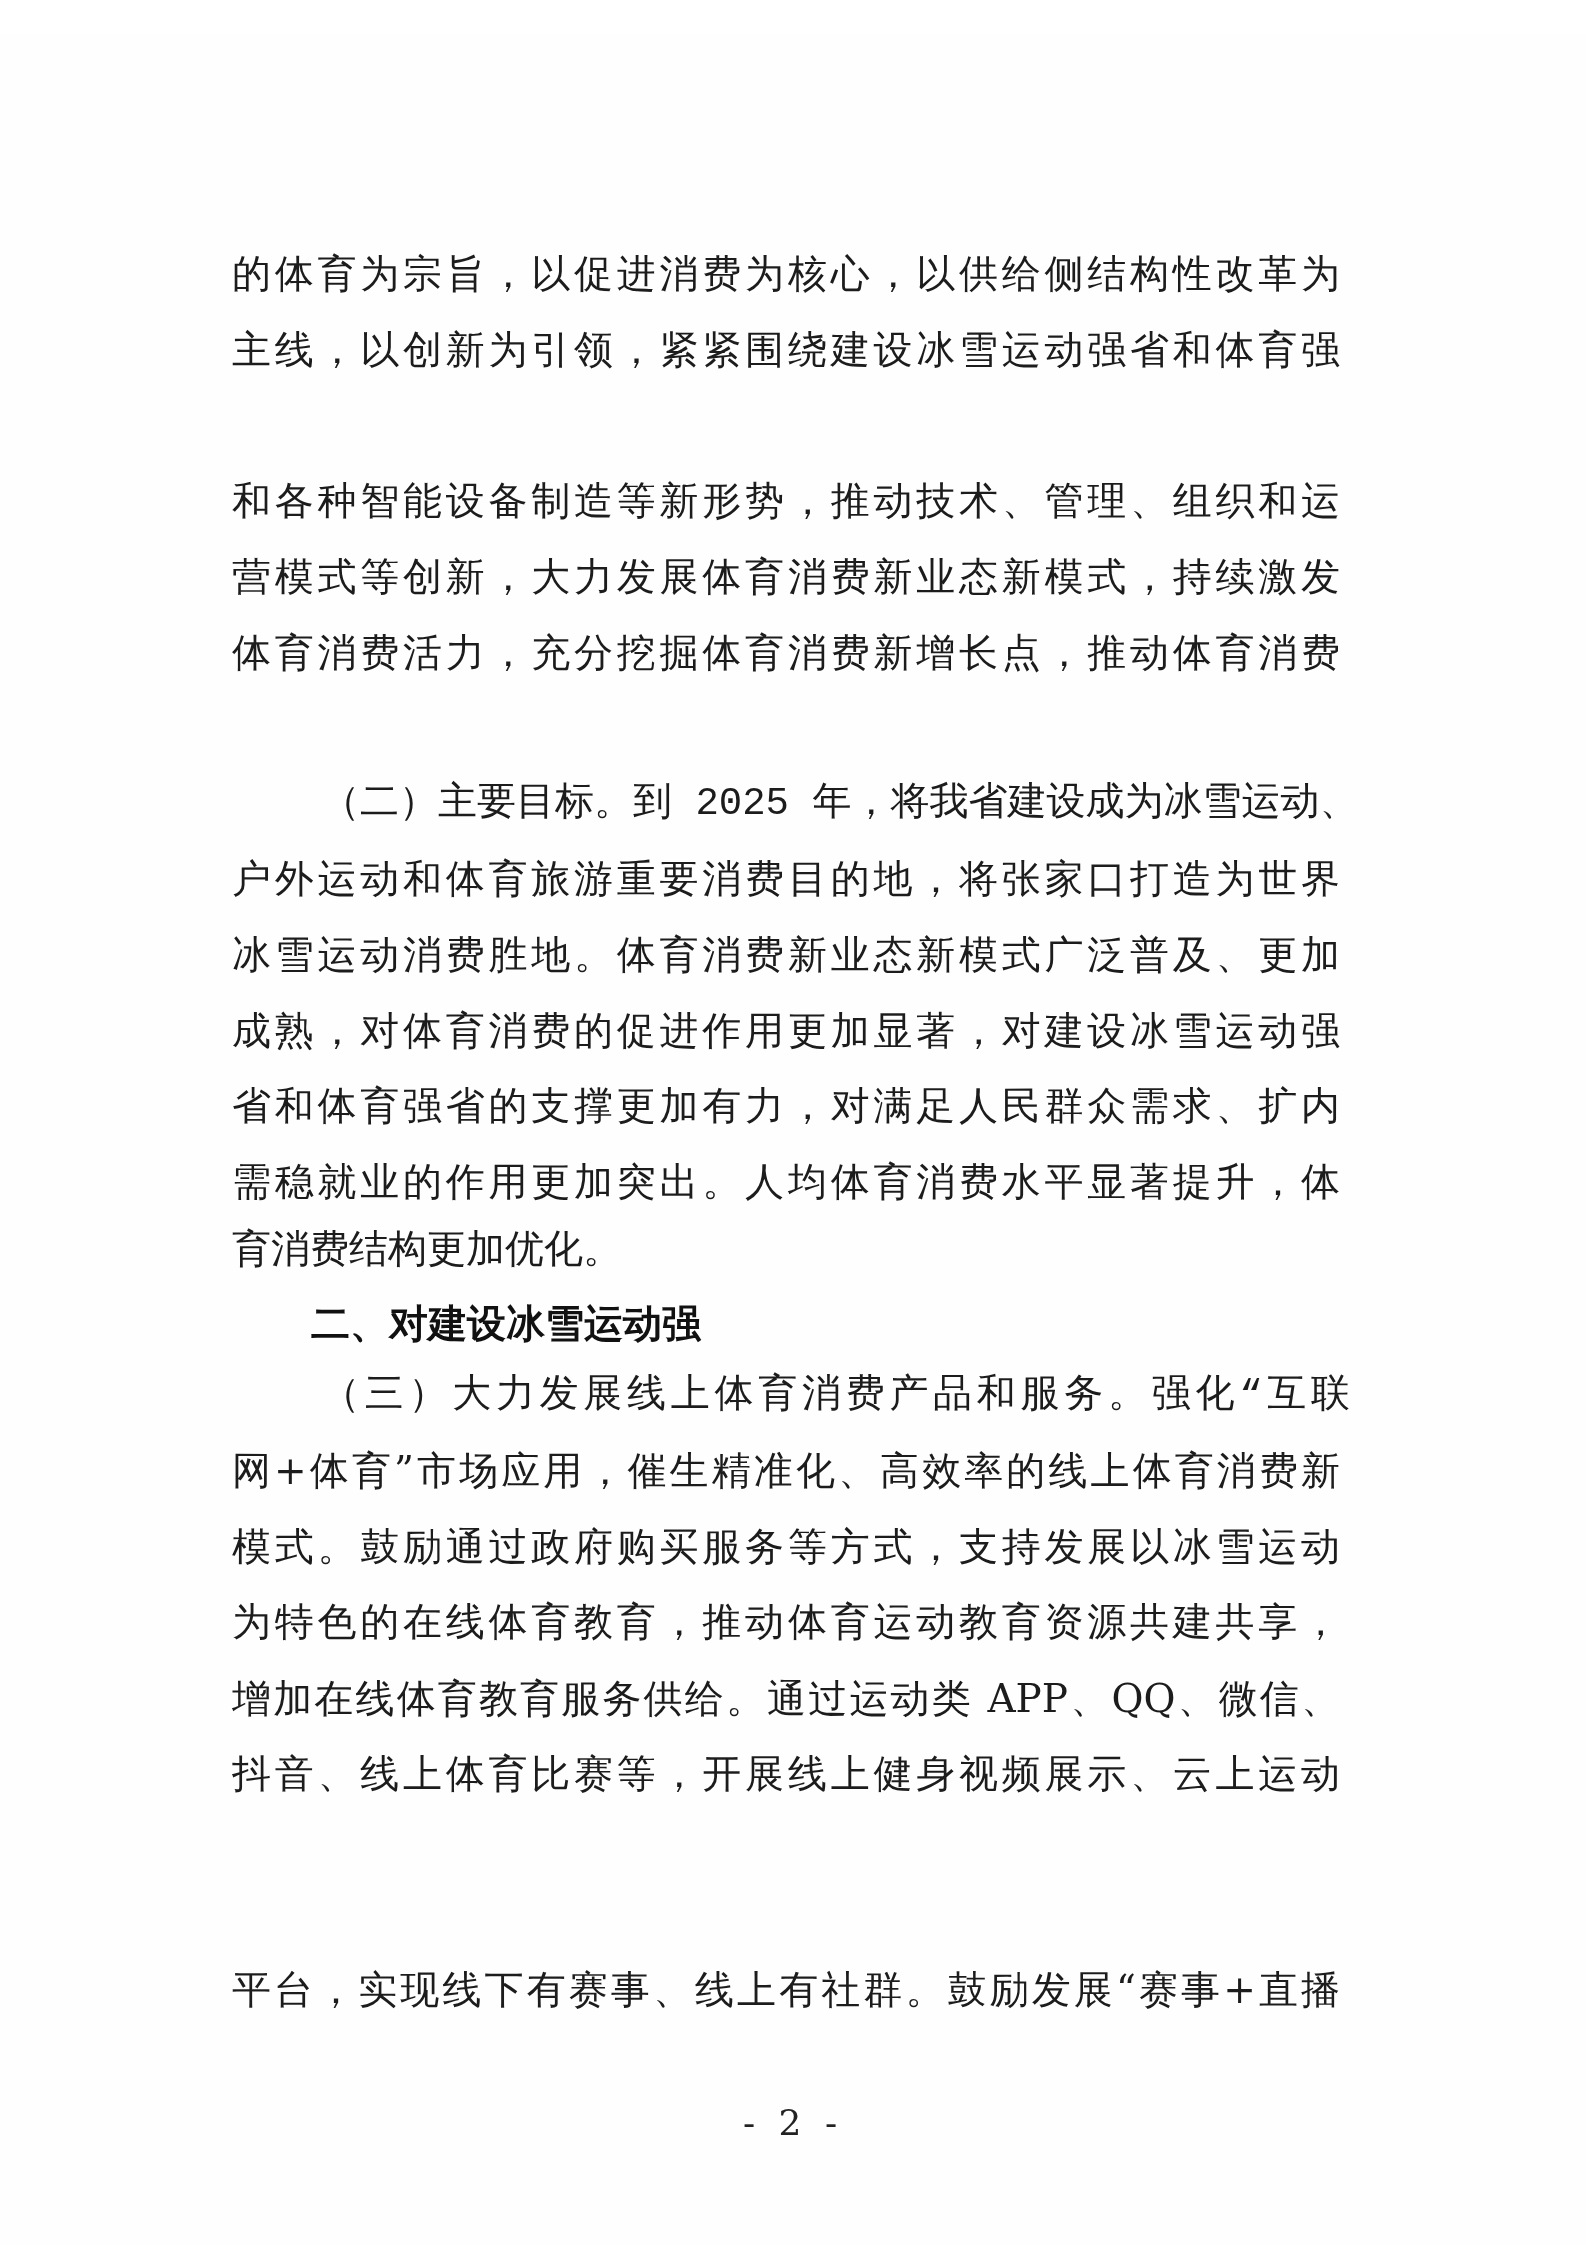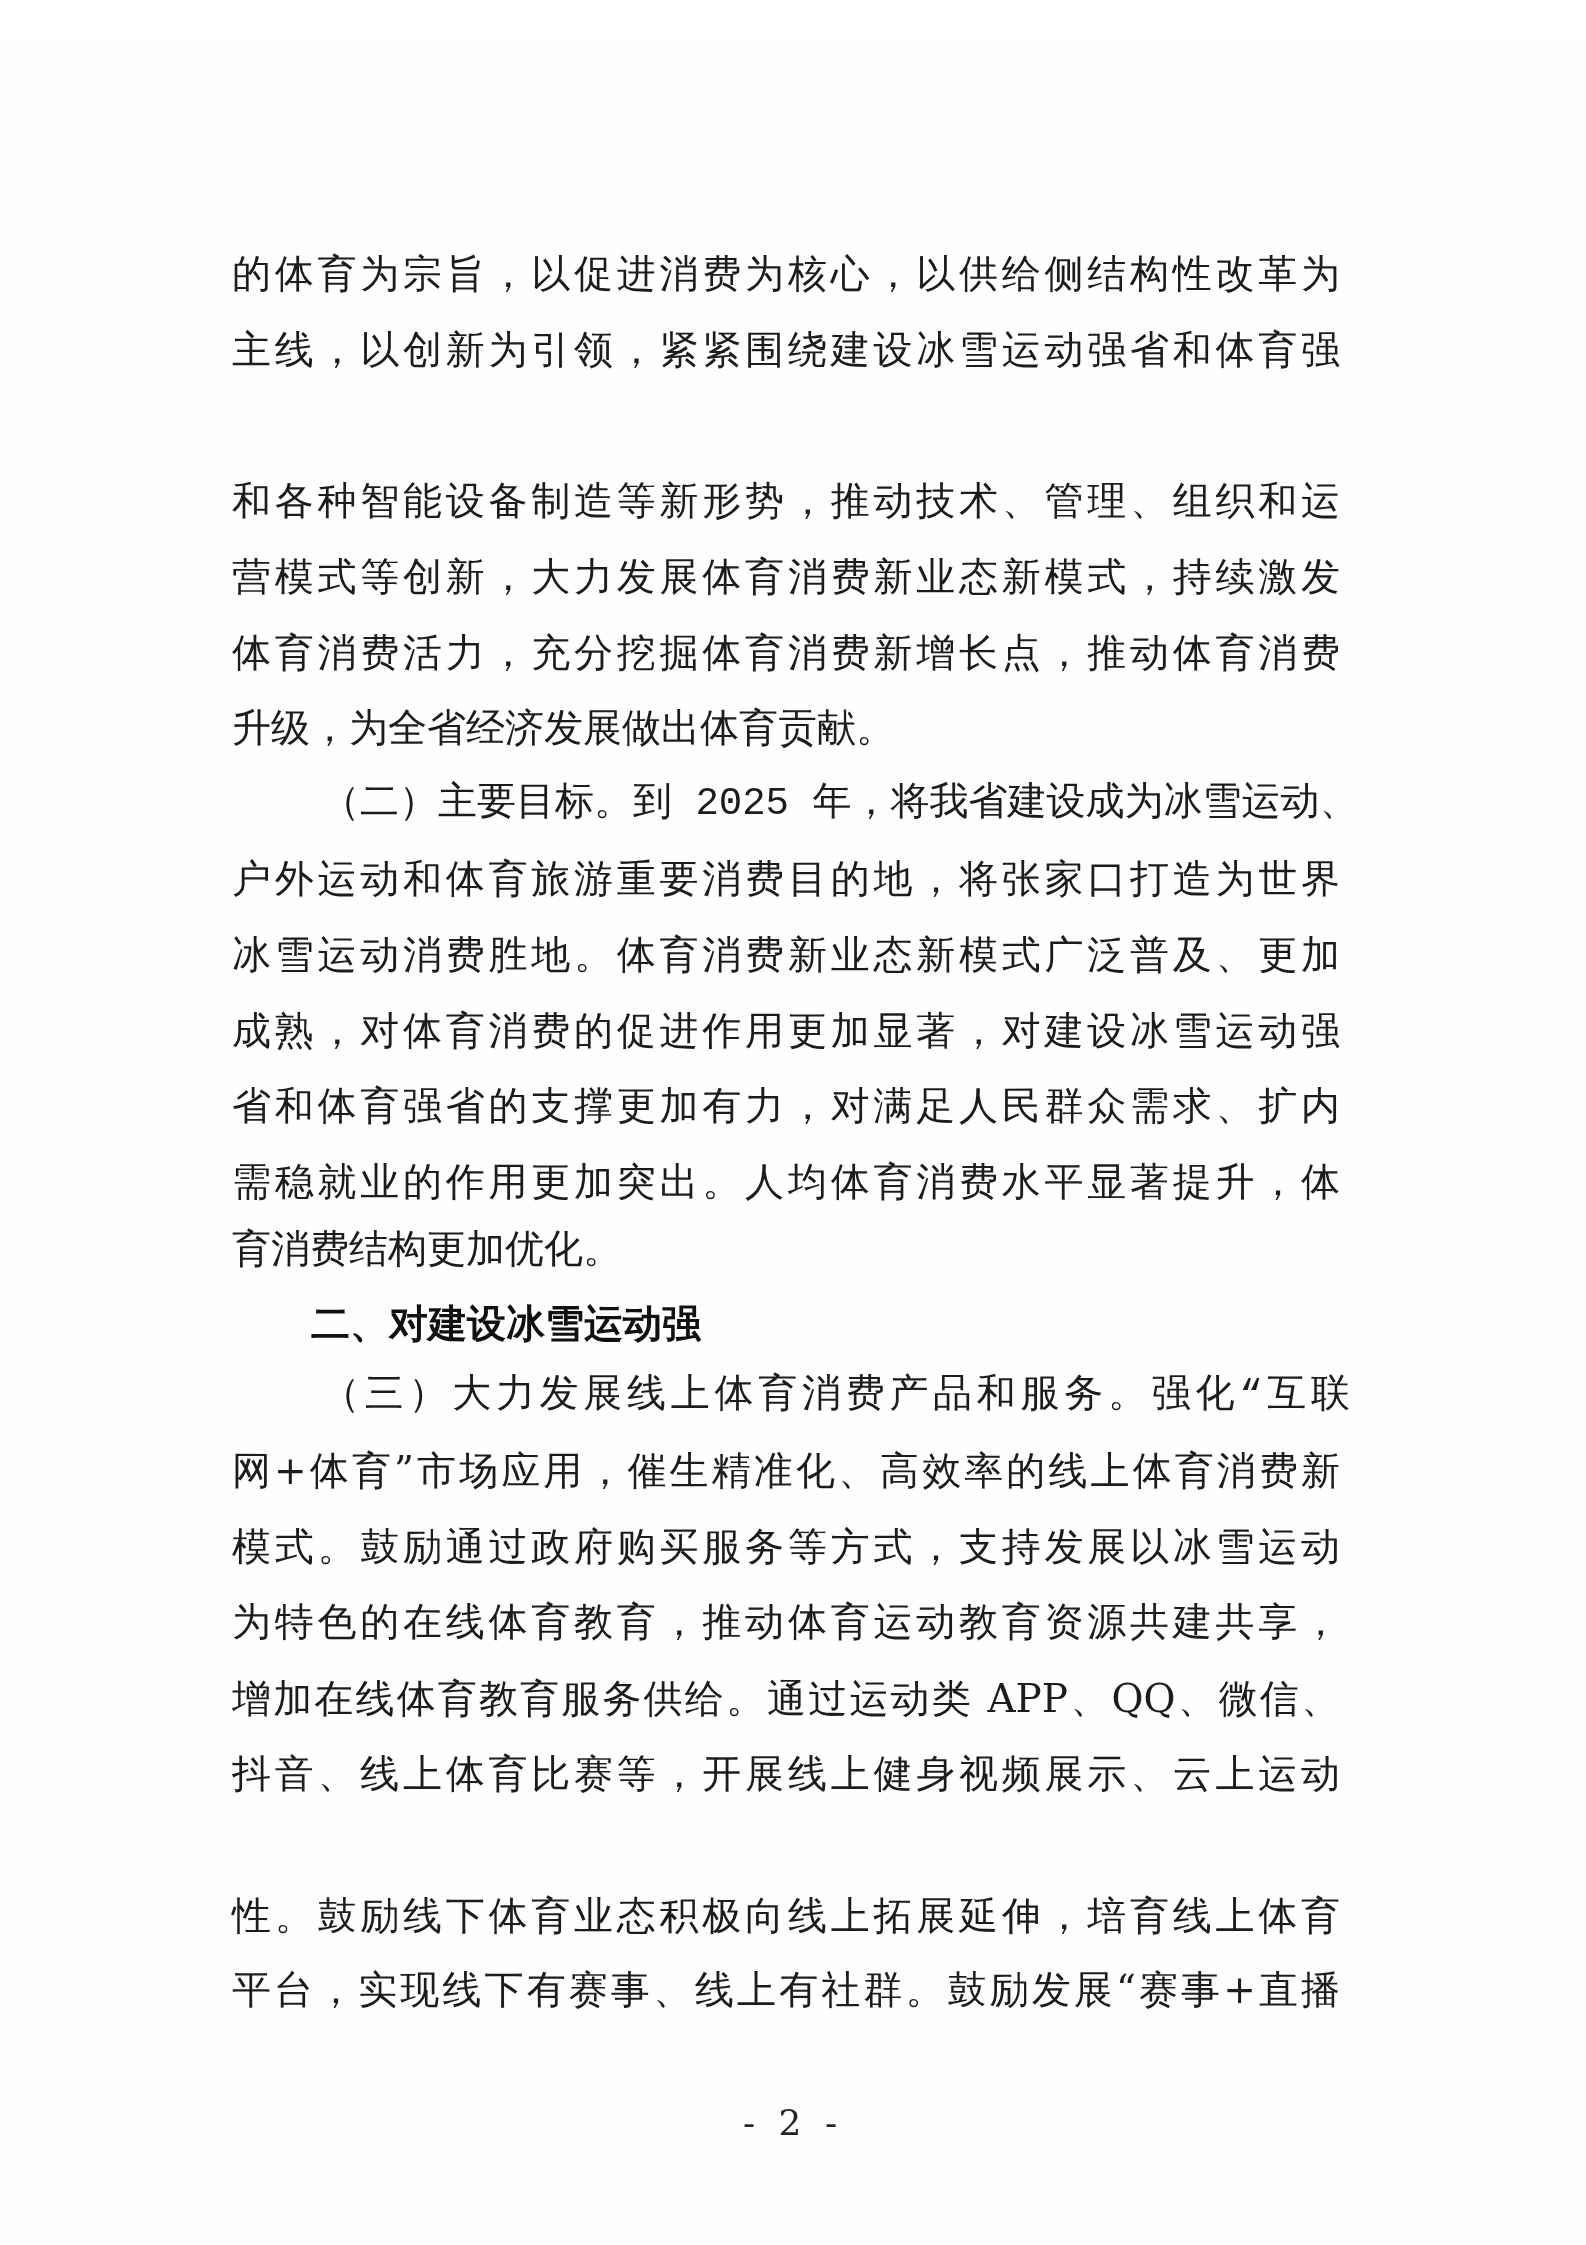--- a/index.html
+++ b/index.html
@@ -70,36 +70,34 @@
 </head>
 <body>
 
 <div class="page">
 
   <div class="line" style="top:202px">的体育为宗旨，以促进消费为核心，以供给侧结构性改革为</div>
   <div class="line" style="top:278px">主线，以创新为引领，紧紧围绕建设冰雪运动强省和体育强</div>
   <div class="line" style="top:429px">和各种智能设备制造等新形势，推动技术、管理、组织和运</div>
   <div class="line" style="top:505px">营模式等创新，大力发展体育消费新业态新模式，持续激发</div>
   <div class="line" style="top:581px">体育消费活力，充分挖掘体育消费新增长点，推动体育消费</div>
-  <div class="line last" style="top:656px">升级，为全省经济发展做出体育贡献。</div>
 
   <div class="line indent" style="top:732px">（二）主要目标。到 2025 年，将我省建设成为冰雪运动、</div>
   <div class="line" style="top:807px">户外运动和体育旅游重要消费目的地，将张家口打造为世界</div>
   <div class="line" style="top:883px">冰雪运动消费胜地。体育消费新业态新模式广泛普及、更加</div>
   <div class="line" style="top:959px">成熟，对体育消费的促进作用更加显著，对建设冰雪运动强</div>
   <div class="line" style="top:1034px">省和体育强省的支撑更加有力，对满足人民群众需求、扩内</div>
   <div class="line" style="top:1110px">需稳就业的作用更加突出。人均体育消费水平显著提升，体</div>
   <div class="line last" style="top:1177px">育消费结构更加优化。</div>
 
   <div class="heading" style="top:1252px">二、对建设冰雪运动强</div>
 
   <div class="line indent" style="top:1324px">（三）大力发展线上体育消费产品和服务。强化“互联</div>
   <div class="line" style="top:1399px">网+体育”市场应用，催生精准化、高效率的线上体育消费新</div>
   <div class="line" style="top:1475px">模式。鼓励通过政府购买服务等方式，支持发展以冰雪运动</div>
   <div class="line" style="top:1550px">为特色的在线体育教育，推动体育运动教育资源共建共享，</div>
   <div class="line" style="top:1627px">增加在线体育教育服务供给。通过运动类 APP、QQ、微信、</div>
   <div class="line" style="top:1702px">抖音、线上体育比赛等，开展线上健身视频展示、云上运动</div>
-  <div class="line" style="top:1844px">性。鼓励线下体育业态积极向线上拓展延伸，培育线上体育</div>
   <div class="line" style="top:1918px">平台，实现线下有赛事、线上有社群。鼓励发展“赛事+直播</div>
 
   <div class="page-number">- 2 -</div>
 
 </div>
 
 </body></html>

